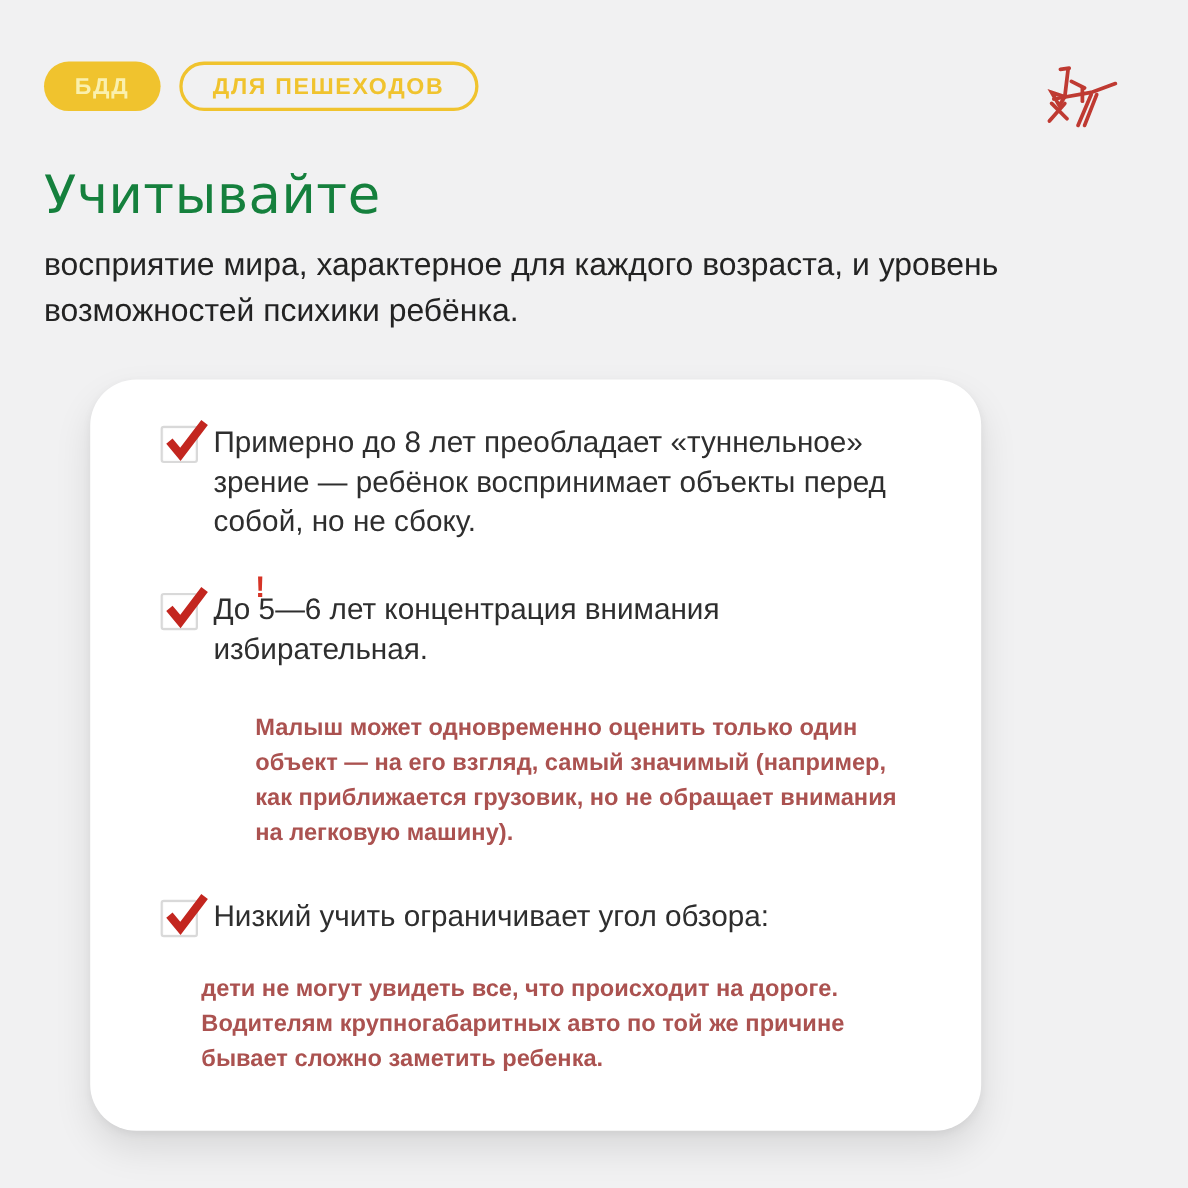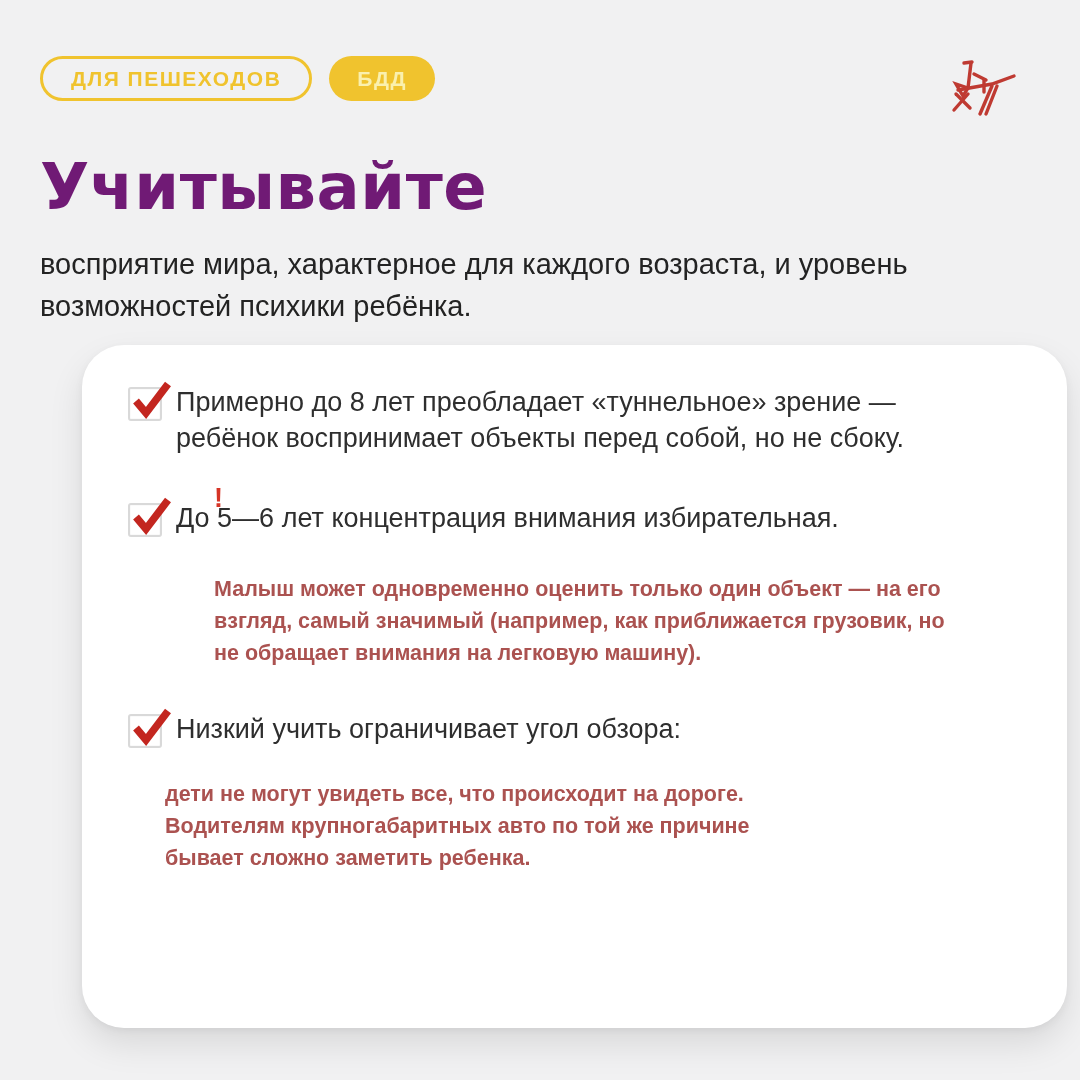--- a/index.html
+++ b/index.html
@@ -45,44 +45,44 @@
     position: absolute;
     right: 20px; top: -6px;
     width: 80px; height: 72px;
   }
 
   
   .title {
     position: absolute;
     top: 152px; left: 40px;
     font-family: "DejaVu Sans", "Liberation Sans", sans-serif;
-    font-weight: 700;
-    font-size: 64px;
+    font-weight: 400;
+    font-size: 48px;
     line-height: 1.1;
-    color: #701a75;
+    color: #15803d;
     letter-spacing: 0.5px;
   }
   .subtitle {
     position: absolute;
-    top: 243px; left: 40px;
+    top: 220px; left: 40px;
     width: 1000px;
     font-size: 29px;
     line-height: 1.45;
     color: #232323;
   }
 
   
   .card {
     position: absolute;
     left: 82px; top: 345px;
-    width: 985px; height: 683px;
+    width: 810px; height: 683px;
     background: #ffffff;
     border-radius: 42px;
     box-shadow: 0 16px 34px rgba(0,0,0,0.10), 0 3px 8px rgba(0,0,0,0.05);
-    padding: 40px 50px 40px 46px;
+    padding: 40px 50px 40px 64px;
   }
 
   .check-item {
     display: flex;
     align-items: flex-start;
   }
   .checkbox {
     position: relative;
     flex: 0 0 auto;
     width: 34px; height: 34px;
@@ -128,22 +128,22 @@
   .row-2 { margin-top: 44px; }
   .row-2 .note { margin: 36px 0 0 86px; max-width: 740px; }
   .row-3 { margin-top: 42px; }
   .row-3 .note { margin: 30px 0 0 37px; max-width: 650px; }
 </style>
 </head>
 <body>
 
 <div class="header">
   <div class="badges">
+    <span class="badge badge-filled">БДД</span>
     <span class="badge badge-outline">ДЛЯ ПЕШЕХОДОВ</span>
-    <span class="badge badge-filled">БДД</span>
   </div>
   <span class="logo">
     <svg viewBox="0 0 80 72" fill="none" stroke="#bf3a32" stroke-width="3.4" stroke-linecap="round">
 
       <path d="M31 13 L28 38"></path>
       <path d="M24 13 L32 12"></path>
       <path d="M28 38 L16 34 L23 46 Z"></path>
       <path d="M18 40 L52 34 L74 26"></path>
       <path d="M28 44 L14 60"></path>
       <path d="M16 44 L30 58"></path>

